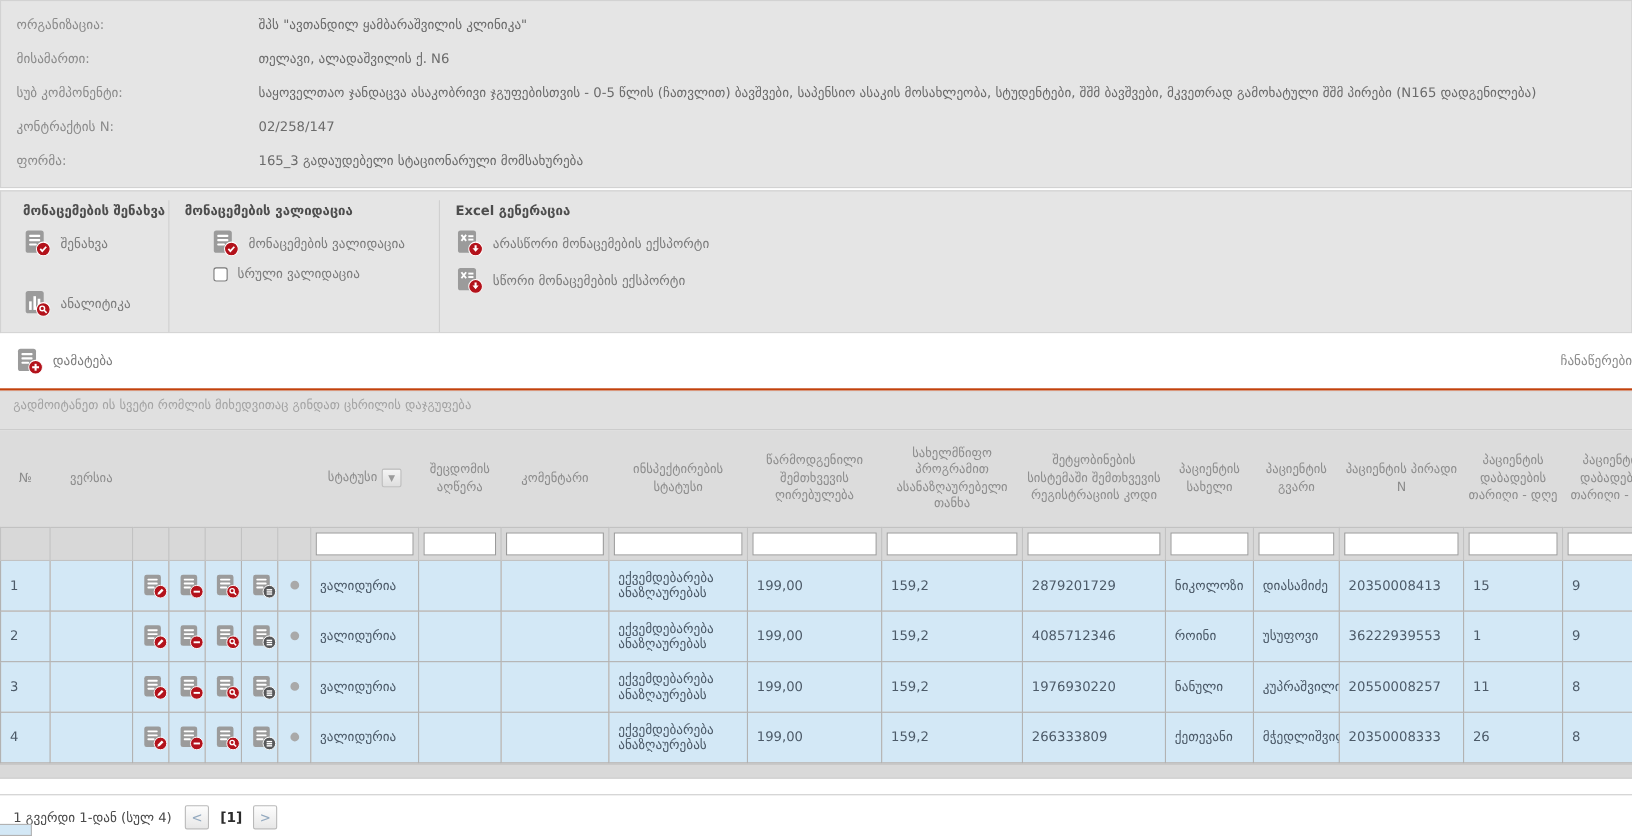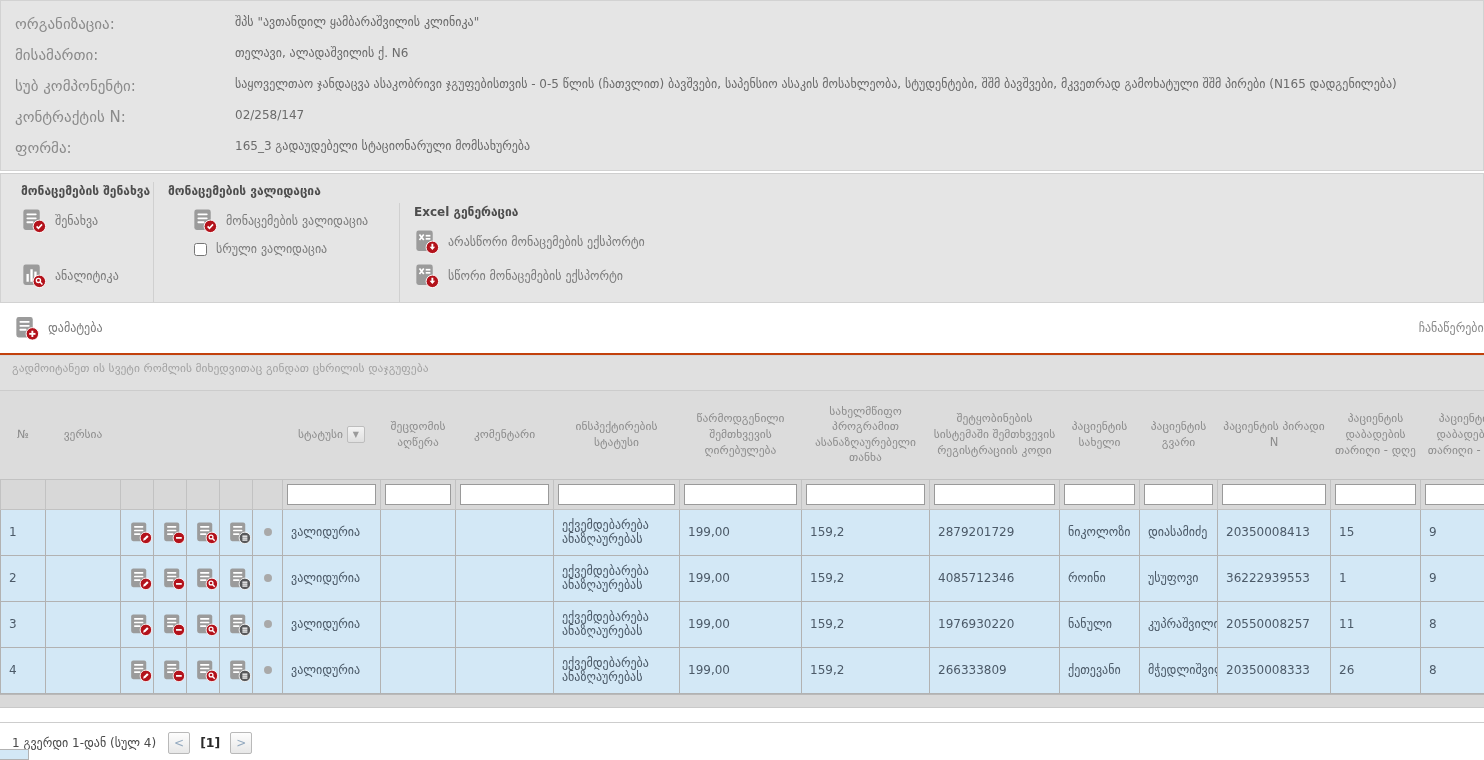--- a/index.html
+++ b/index.html
@@ -3,31 +3,31 @@
 <meta charset="utf-8">
 <style>
   * { box-sizing: border-box; }
   html,body { margin:0; padding:0; background:#fff; }
   body { font-family:"DejaVu Sans", sans-serif; }
   .page { width:1484px; height:760px; overflow:hidden; position:relative; background:#fff; }
 
   
   .info-panel { background:#e5e5e5; border:1px solid #d2d2d2; padding:8px 0 6px 0; }
   .info-row { display:flex; align-items:flex-start; min-height:31px; padding:6px 14px 0 14px; }
-  .info-label { width:220px; flex:0 0 220px; color:#8b8b8b; font-size:15px; }
+  .info-label { width:220px; flex:0 0 220px; color:#8b8b8b; font-size:12px; }
   .info-value { color:#6b6b6b; font-size:12px; padding-right:10px; }
 
   
   .toolbar { background:#e5e5e5; border:1px solid #d2d2d2; border-top:1px solid #cfcfcf; margin-top:2px;
              height:130px; display:flex; padding:8px 0 0 0; }
   .tb-group { padding:2px 14px 0 14px; }
   .tb-group + .tb-group { border-left:1px solid #d0d0d0; }
   .tb-g1 { width:152px;padding-left:20px; }
   .tb-g2 { width:246px; }
-  .tb-g3 { width:320px;margin-top:21px; }
+  .tb-g3 { width:320px; }
   .tb-title { font-size:12px; font-weight:bold; color:#4d4d4d; margin-bottom:10px; white-space:nowrap; }
   .tb-btn { display:flex; align-items:center; gap:9px; color:#7c7c7c; font-size:12px; cursor:pointer; margin-bottom:9px; white-space:nowrap; }
   .tb-btn.analytics { margin-top:30px; }
   .tico { width:25px; height:25px; flex:0 0 25px; }
   .chk-row { display:flex; align-items:center; gap:9px; color:#7c7c7c; font-size:12px; margin:2px 0 0 2px; }
   .chk-row input { width:13px; height:13px; margin:0; }
 
   
   .add-row { background:#fff; height:52px; display:flex; align-items:center; justify-content:space-between;
              border-bottom:2px solid #c2410c; padding:0 0 0 14px; position:relative; }

